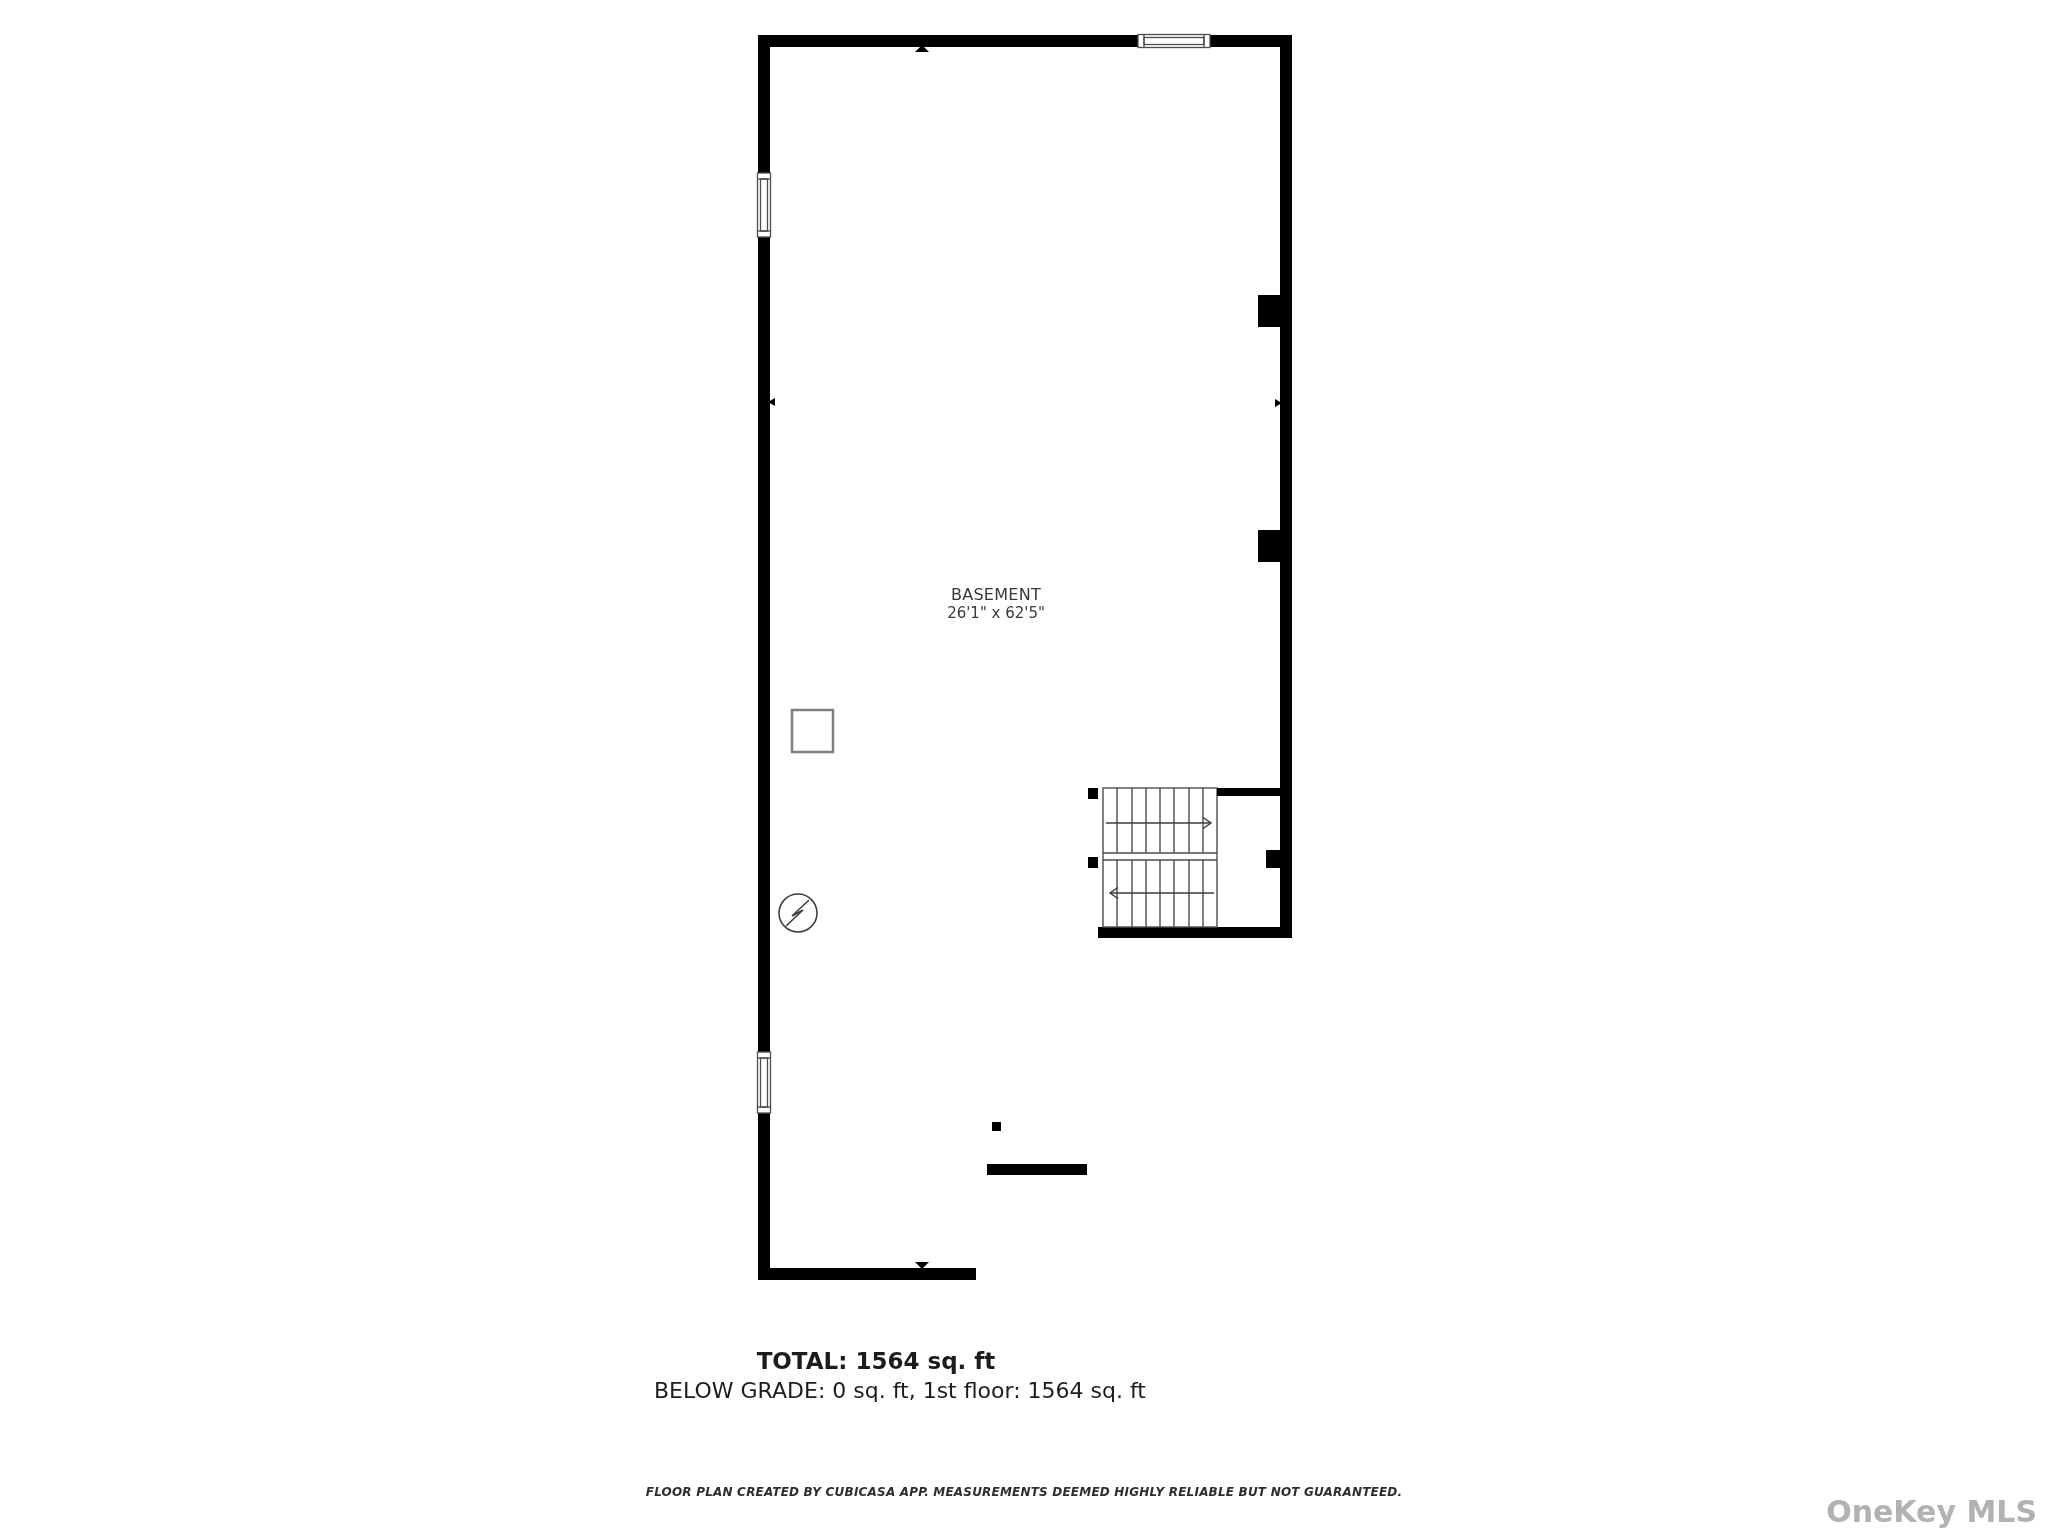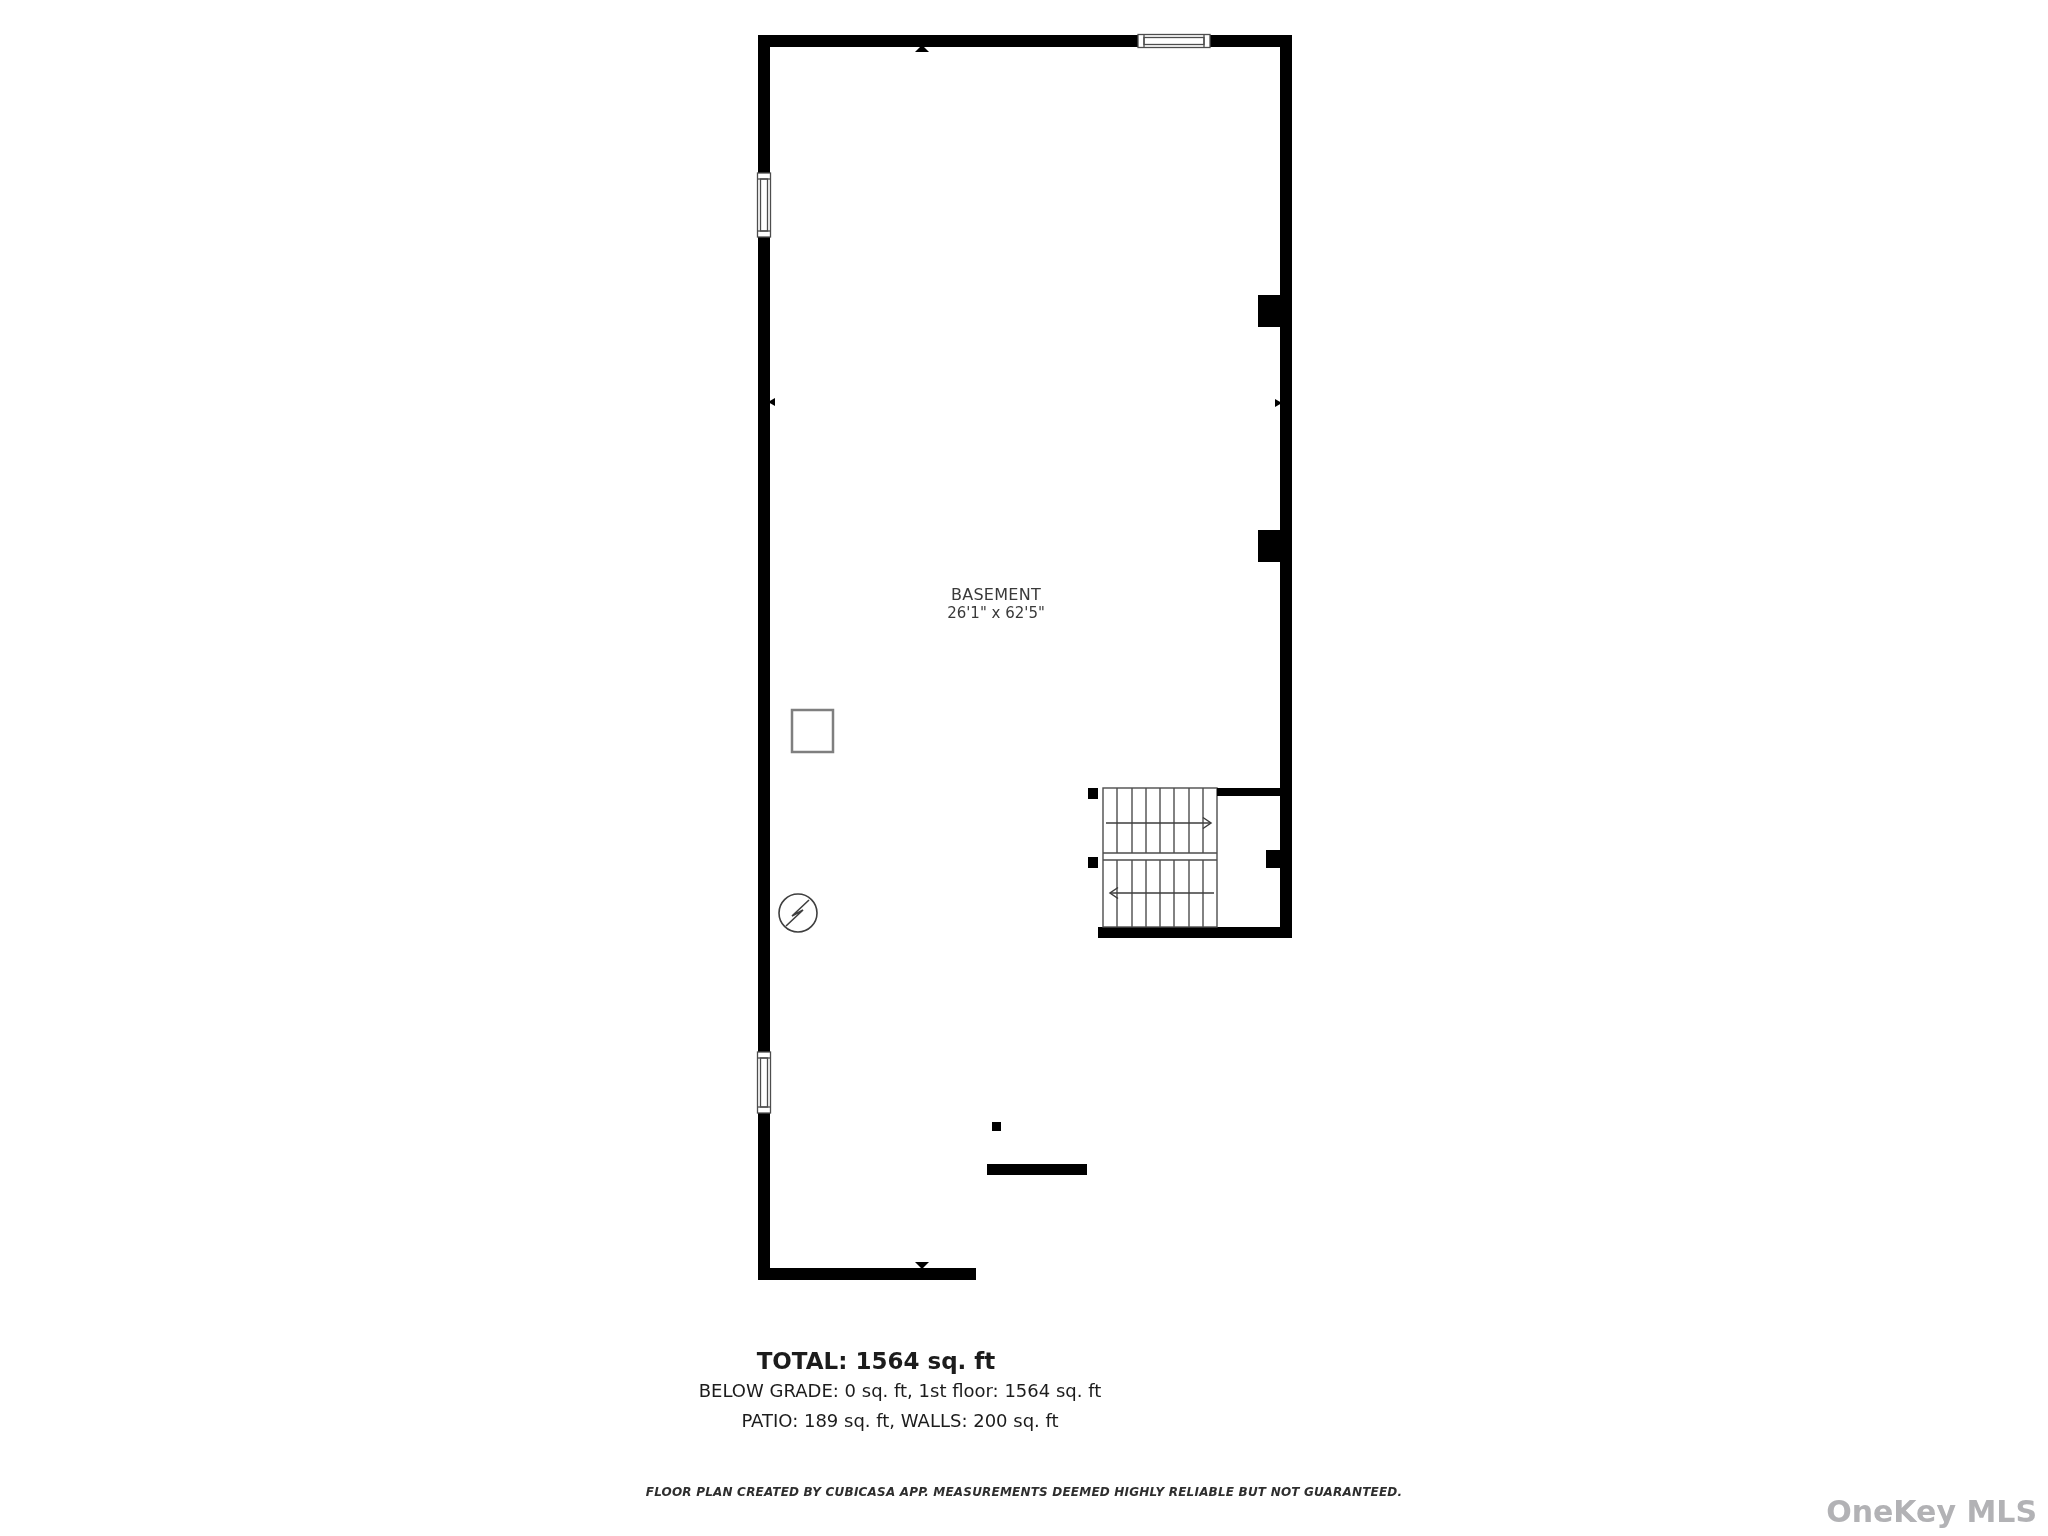--- a/index.html
+++ b/index.html
@@ -21,21 +21,21 @@
   }
   .room-label .room-name{font-size:16px;line-height:19px;letter-spacing:.3px;}
   .room-label .room-dims{font-size:15px;line-height:19px;}
   .summary{
     position:absolute;
     left:0;top:1346px;width:1752px;
     text-align:center;
     color:#1c1c1c;
   }
   .summary .total{font-size:23px;font-weight:bold;line-height:30px;}
-  .summary .sline{font-size:18px;line-height:30px;padding-left:48px;}
+  .summary .sline{font-size:22px;line-height:30px;padding-left:48px;}
   .disclaimer{
     position:absolute;
     left:0;top:1485px;width:2048px;
     text-align:center;
     font-size:12px;font-weight:600;
     color:#2e2e2e;
     letter-spacing:.2px;
     font-style:italic;
   }
   .watermark{
@@ -145,20 +145,19 @@
   </svg>
 
   <div class="room-label">
     <div class="room-name">BASEMENT</div>
     <div class="room-dims">26'1" x 62'5"</div>
   </div>
 
   <div class="summary">
     <div class="total">TOTAL: 1564 sq. ft</div>
     <div class="sline">BELOW GRADE: 0 sq. ft, 1st floor: 1564 sq. ft</div>
-    <div class="sline">PATIO: 189 sq. ft, WALLS: 200 sq. ft</div>
   </div>
 
   <div class="disclaimer">FLOOR PLAN CREATED BY CUBICASA APP. MEASUREMENTS DEEMED HIGHLY RELIABLE BUT NOT GUARANTEED.</div>
 
   <div class="watermark">OneKey MLS</div>
 
 </div>
 
 </body></html>

